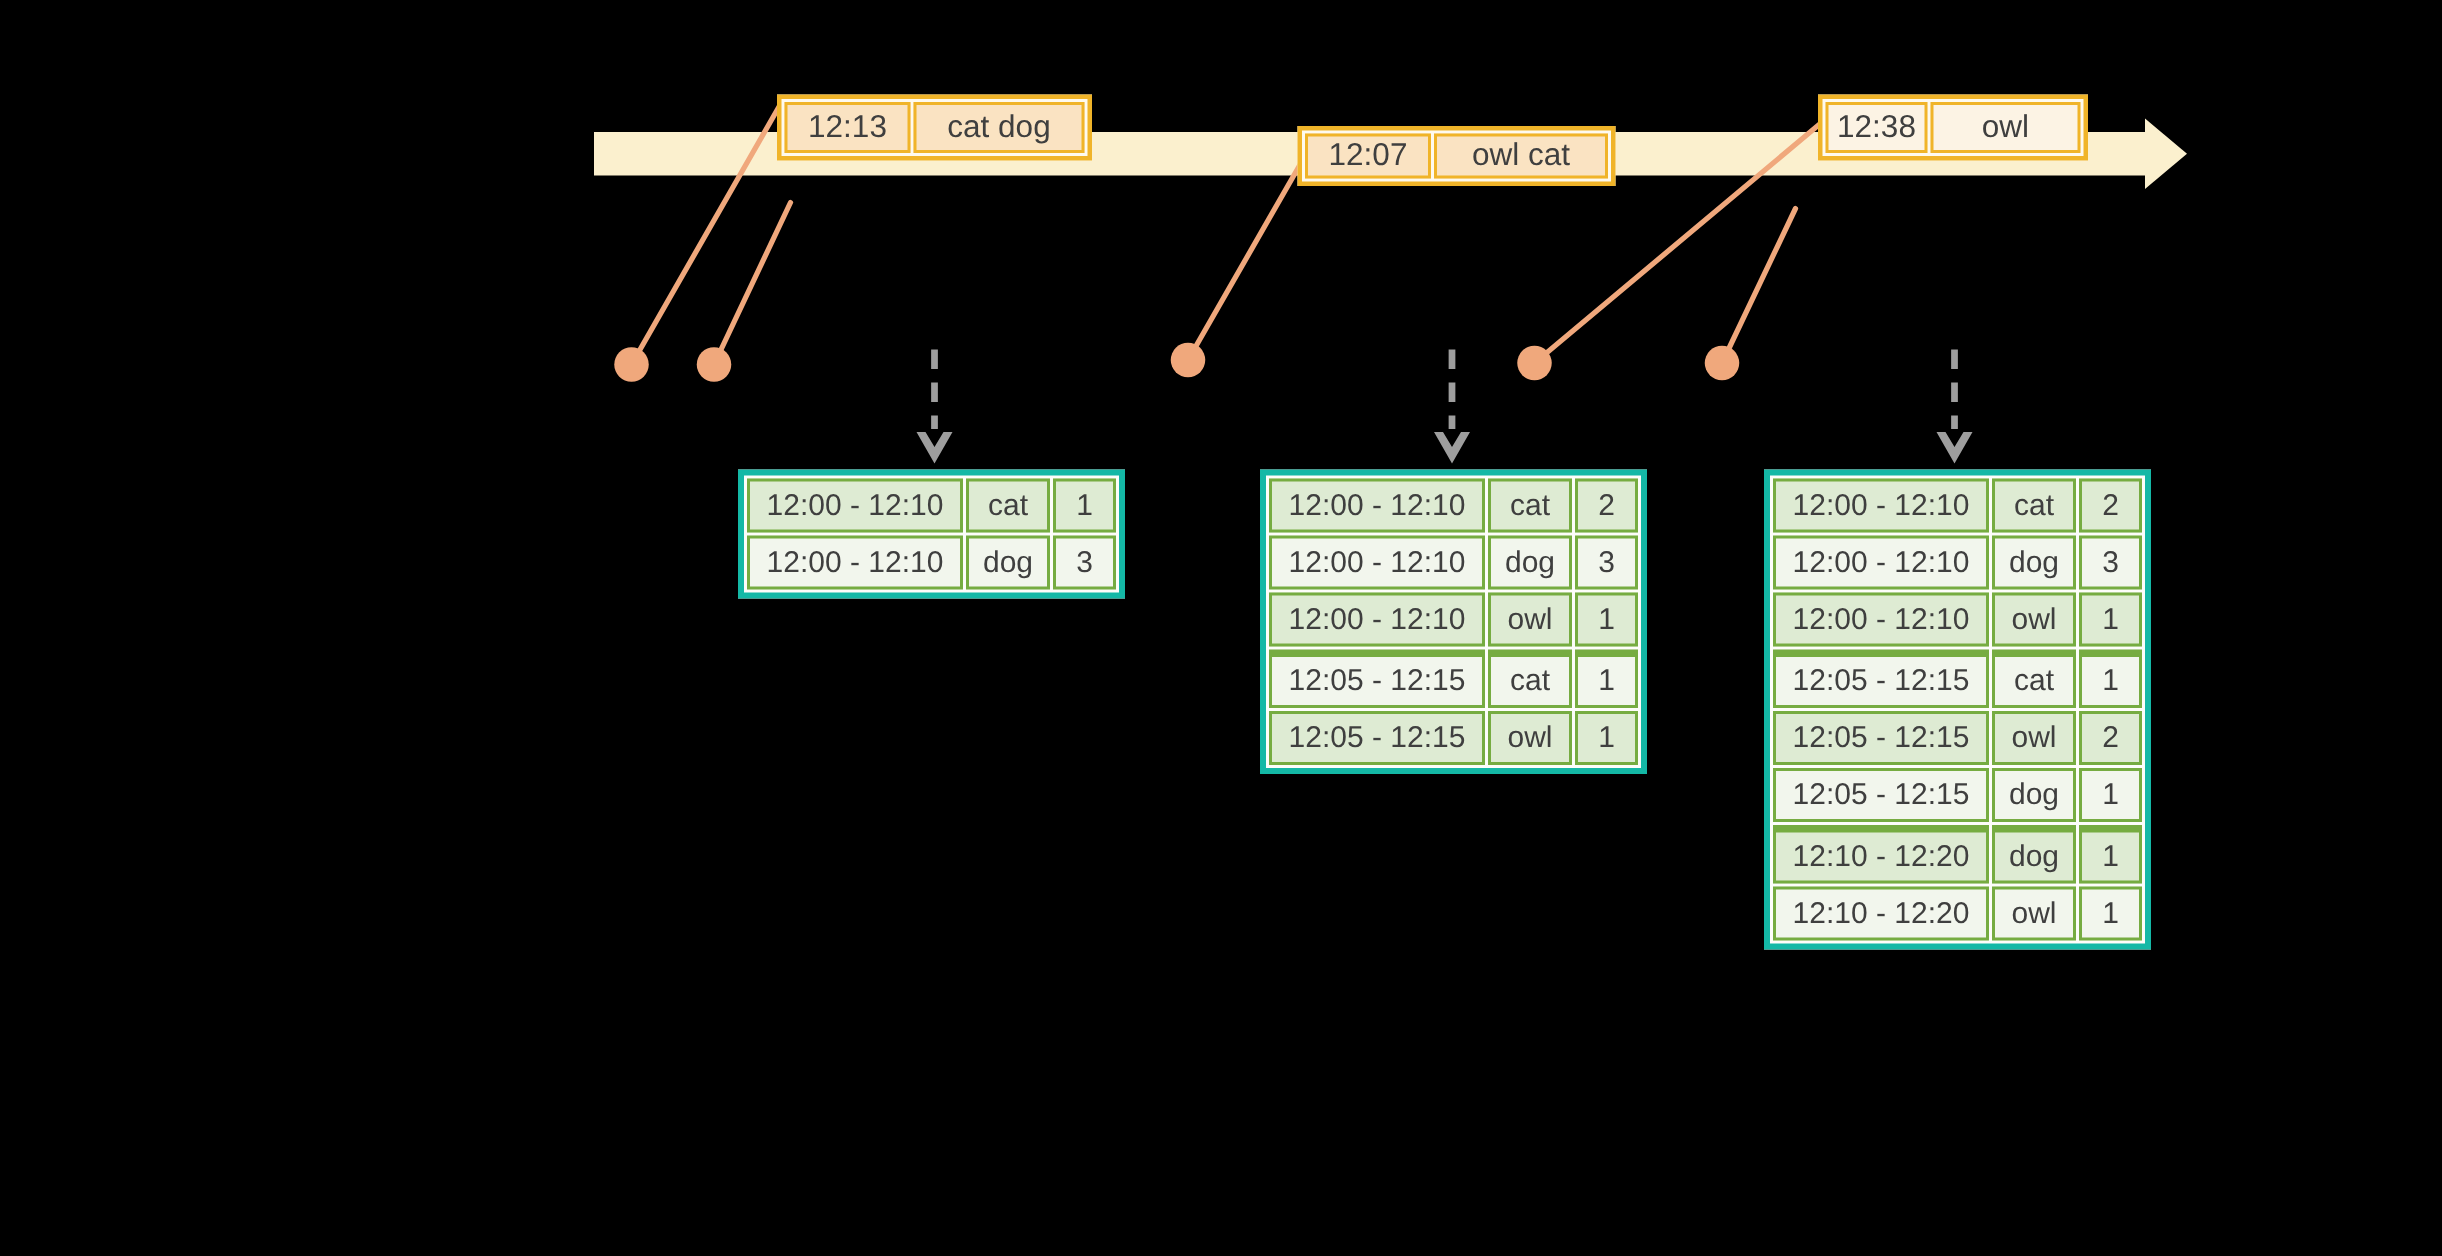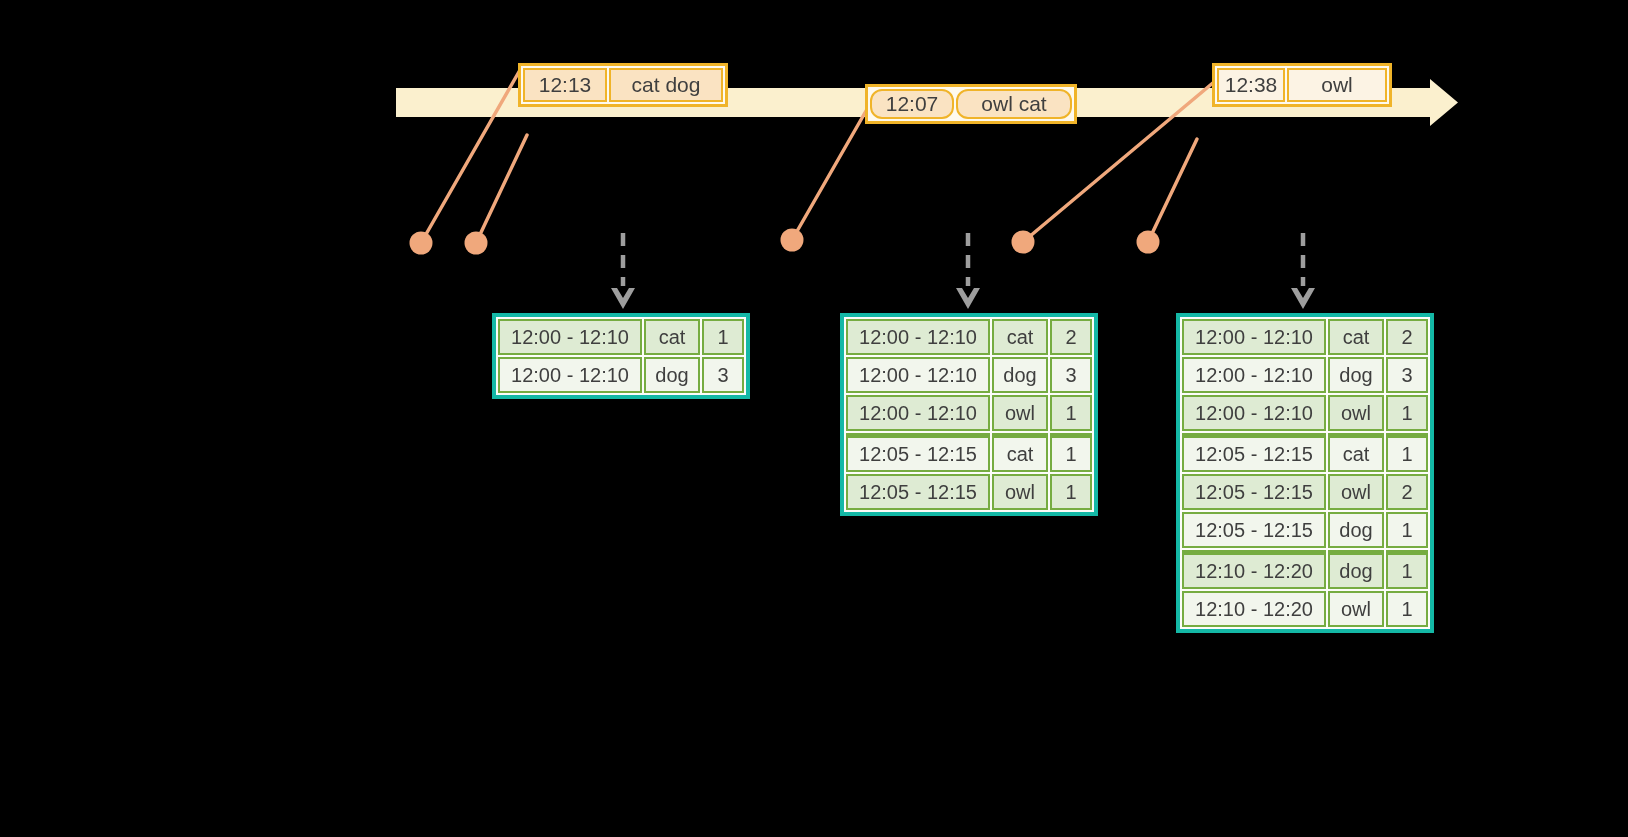--- a/index.html
+++ b/index.html
@@ -14,21 +14,21 @@
     position:absolute;z-index:2;
     border-collapse:separate;border-spacing:2px;
     border:3px solid #F0B429;background:#FEFAEF;
   }
   .event-table td{
     border:2px solid #F0B429;padding:0;text-align:center;vertical-align:middle;
     font-size:21px;color:#3F3F3F;height:30px;
   }
   .event-table tr.peach td{background:#FAE3C2;}
   .event-table tr.cream td{background:#FCF3E4;}
-  #event-table-2 td{height:26px;border-radius:12px;}
+  #event-table-2 td{height:26px;}
   .et-time-a{width:80px;} .et-word-a{width:110px;}
   .et-time-b{width:80px;} .et-word-b{width:112px;}
   .et-time-c{width:64px;} .et-word-c{width:96px;}
 
   
   .result-table{
     position:absolute;z-index:2;
     border-collapse:separate;border-spacing:2px;
     border:4px solid #14b8a6;background:#FDFDFA;
   }

